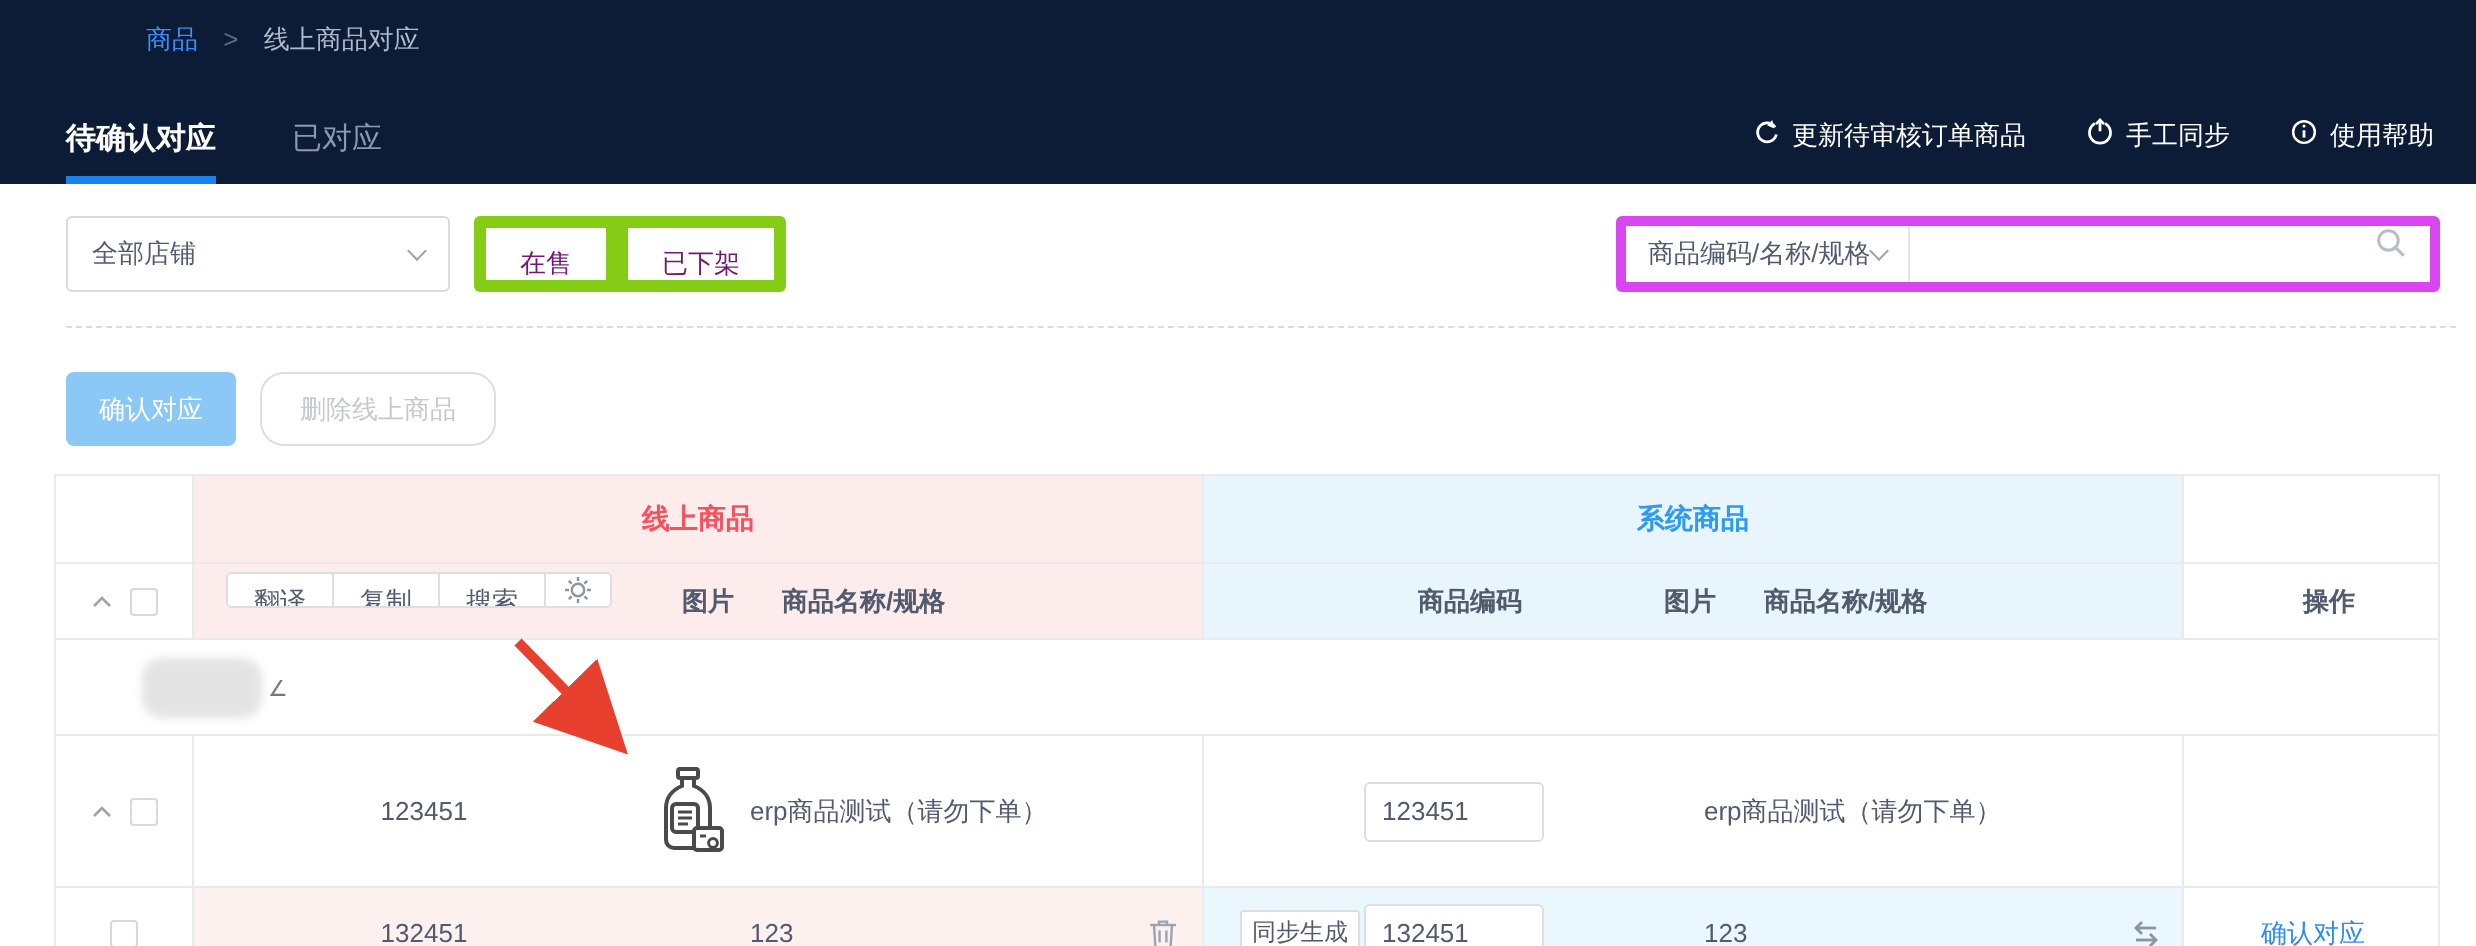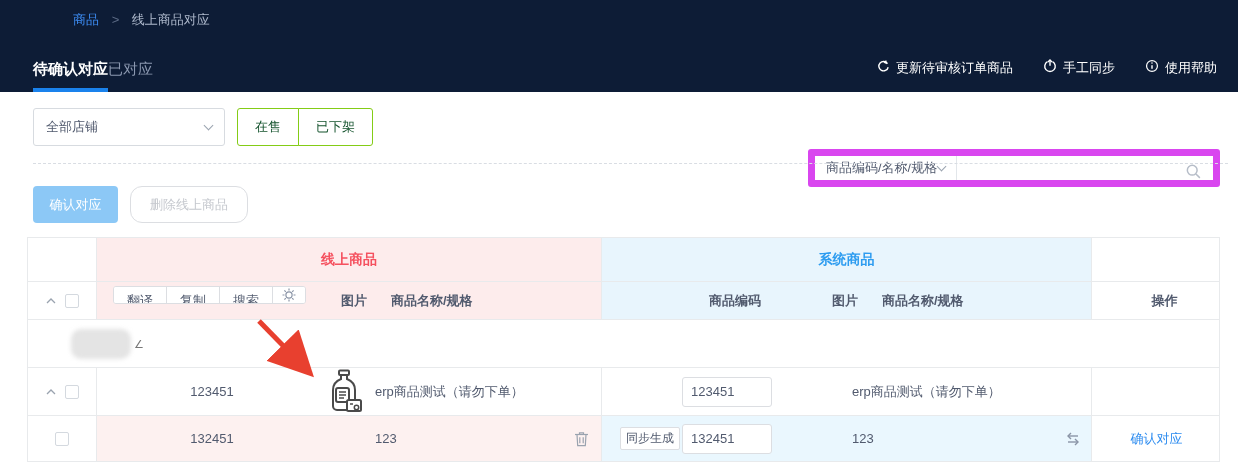--- a/index.html
+++ b/index.html
@@ -5,34 +5,34 @@
   * { margin:0; padding:0; box-sizing:border-box; }
   body { font-family:"Liberation Sans","DejaVu Sans",sans-serif; background:#fff; }
   .page { position:relative; width:1238px; height:473px; background:#fff; overflow:hidden; }
 
   
   .topbar { position:absolute; top:0; left:0; width:100%; height:92px; background:#0d1c36; }
   .breadcrumb { position:absolute; left:33px; top:11px; font-size:13px; color:#6e7d99;margin-left:40px; }
   .breadcrumb .root { color:#3d8df5; cursor:pointer; }
   .breadcrumb .sep { margin:0 9px; color:#5c6b86; }
   .breadcrumb .cur { color:#aeb9cc; }
-  .tabs { position:absolute; left:33px; bottom:0; display:flex; }
+  .tabs { position:absolute; left:33px; bottom:0; display:flex; gap:38px; }
   .tab { position:relative; font-size:15px; color:#8b98b0; padding:8px 0 13px; cursor:pointer; }
   .tab.active { color:#fff; font-weight:bold; }
   .tab.active::after { content:""; position:absolute; left:0; right:0; bottom:0; height:4px; background:#1a82ec; }
   .top-actions { position:absolute; right:21px; top:59px; display:flex; gap:30px; align-items:center; }
   .top-action { display:flex; align-items:flex-start; gap:6px; color:#fff; font-size:13px; cursor:pointer; }
 
   
   .shop-select { position:absolute; left:33px; top:108px; width:192px; height:38px; border:1px solid #d7dbe0; border-radius:3px; background:#fff; display:flex; align-items:center; justify-content:space-between; padding:0 12px; font-size:13px; color:#515a6e; cursor:pointer; }
   .status-group { position:absolute; left:237px; top:108px; display:flex; }
-  .status-btn { height:38px; line-height:36px; padding:0 17px; background:#fff; border:1px solid #84cc16; font-size:13px; color:#14532d; cursor:pointer; }
+  .status-btn { height:38px; line-height:36px; padding:0 17px; background:#fff; border:6px solid #84cc16; font-size:13px; color:#701a75; cursor:pointer; }
   .status-btn:first-child { border-radius:3px 0 0 3px; }
   .status-btn:last-child { border-radius:0 3px 3px 0; margin-left:-1px; }
-  .search-group { position:absolute; right:18px; top:108px; width:412px; height:38px; border:7px solid #d946ef; border-radius:3px; background:#fff; display:flex; align-items:flex-end;margin-top:41px; }
+  .search-group { position:absolute; right:18px; top:108px; width:412px; height:38px; border:5px solid #d946ef; border-radius:3px; background:#fff; display:flex; align-items:flex-start; }
   .search-type { width:142px; height:100%; border-right:1px solid #e2e6ea; display:flex; align-items:center; justify-content:space-between; padding:0 11px; font-size:13px; color:#515a6e; cursor:pointer; }
   .search-input { flex:1; height:100%; border:none; outline:none; padding:0 10px; font-size:13px; color:#515a6e; background:transparent; }
   .search-icon { margin-right:11px; cursor:pointer; display:flex; }
   .chev { width:7px; height:7px; border-right:1.4px solid #9aa3af; border-bottom:1.4px solid #9aa3af; transform:rotate(45deg); margin-top:-4px; }
 
   .dashed-divider { position:absolute; left:33px; right:10px; top:163px; border-top:1px dashed #d9dde3; }
 
   
   .btn-confirm { position:absolute; left:33px; top:186px; width:85px; height:37px; background:#8cc8f6; color:#fff; border:none; border-radius:4px; font-size:13px; cursor:pointer; }
   .btn-delete { position:absolute; left:130px; top:186px; height:37px; padding:0 19px; background:#fff; color:#c5c8ce; border:1px solid #dcdee2; border-radius:12px; font-size:13px; cursor:pointer; }
@@ -58,21 +58,21 @@
   .tool-gear { display:flex; align-items:center; padding:0 9px; cursor:pointer; background:#fff; }
   .online-col-labels { position:absolute; left:228px; display:flex; gap:8px; }
   .sys-code-head { width:250px; display:flex; justify-content:center; }
   .sys-col-labels { position:absolute; left:214px; display:flex; gap:8px; }
   .center-cell { justify-content:center; }
 
   .grouprow { height:48px; position:relative; background:#fff; }
   .blur-blob { position:absolute; left:43px; top:9px; width:60px; height:30px; background:#e4e4e4; border-radius:10px; filter:blur(2px); }
   .group-mark { position:absolute; left:106px; top:18px; font-size:11px; color:#777; }
 
-  .r1 { height:48px; }
+  .r1 { height:76px; }
   .r2 { height:46px; }
   .code-col { width:230px; text-align:center; flex:none; }
   .prod-icon { flex:none; margin-right:12px; display:flex; }
   .prod-name { color:#515a6e; }
   .name-offset { margin-left:48px; }
   .sys-code-col { width:250px; display:flex; justify-content:center; flex:none; }
   .code-input { width:90px; height:30px; border:1px solid #dcdee2; border-radius:3px; padding:0 8px; font-size:13px; color:#515a6e; outline:none; }
   .tag { position:absolute; left:18px; padding:2px 5px; font-size:12px; color:#515a6e; background:#fff; border:1px solid #dcdee2; border-radius:2px; }
   .trash-icon { position:absolute; right:12px; cursor:pointer; display:flex; }
   .transfer-icon { position:absolute; right:9px; cursor:pointer; display:flex; }

